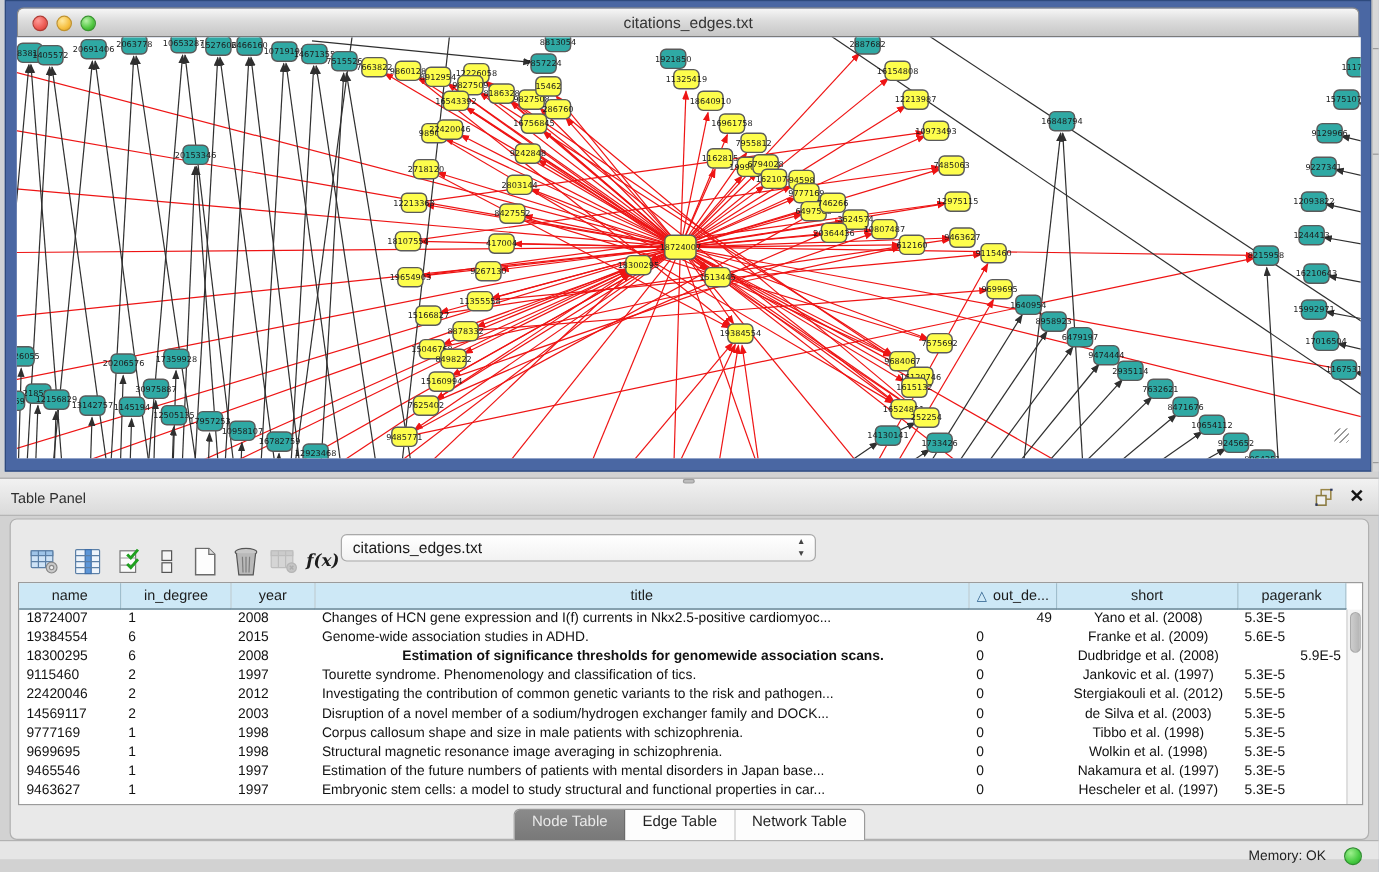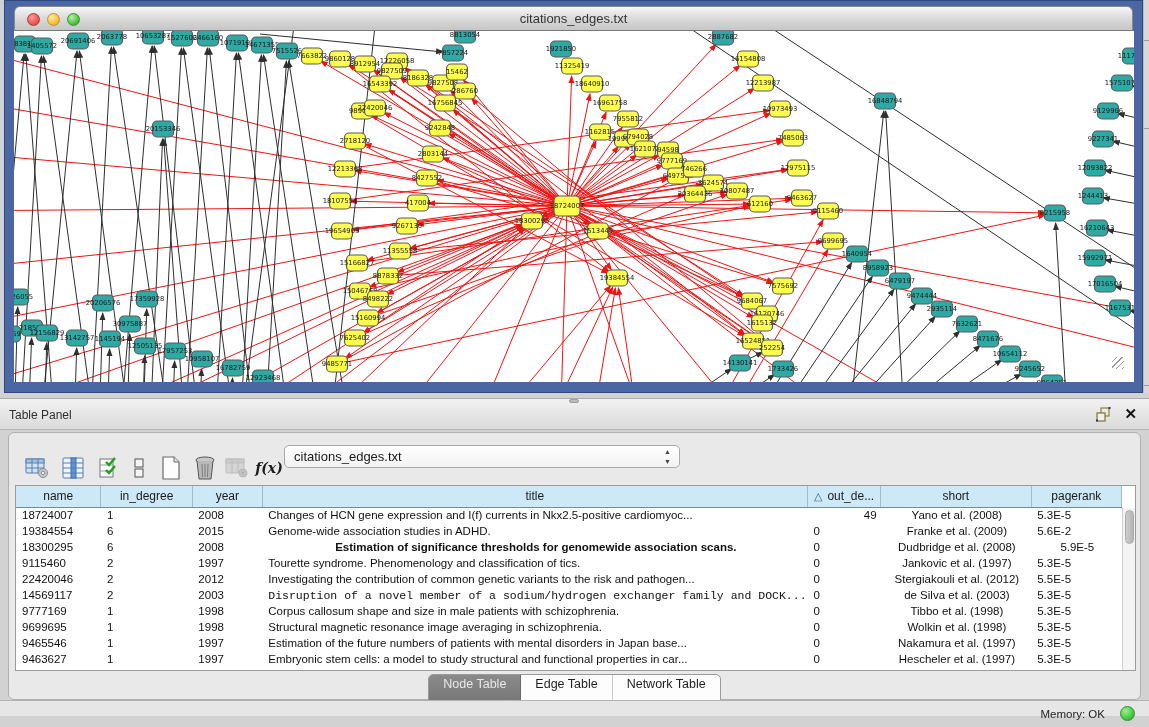--- a/index.html
+++ b/index.html
@@ -890,30 +890,30 @@
               <td style="text-align: center;">Yano et al. (2008)</td>
               <td style="text-align: left;">5.3E-5</td>
             </tr>
             <tr>
               <td style="text-align: left;">19384554</td>
               <td style="text-align: left;">6</td>
               <td style="text-align: left;">2015</td>
               <td style="text-align: left;">Genome-wide association studies in ADHD.</td>
               <td style="text-align: left;">0</td>
               <td style="text-align: center;">Franke et al. (2009)</td>
-              <td style="text-align: left;">5.6E-2</td>
+              <td style="text-align: left;">5.6E-5</td>
             </tr>
             <tr>
               <td style="text-align: left;">18300295</td>
               <td style="text-align: left;">6</td>
               <td style="text-align: left;">2008</td>
               <td style="text-align: center; font-weight: bold;">Estimation of significance thresholds for genomewide association scans.</td>
               <td style="text-align: left;">0</td>
               <td style="text-align: center;">Dudbridge et al. (2008)</td>
-              <td style="text-align: center;">5.9E-5</td>
+              <td style="text-align: right;">5.9E-5</td>
             </tr>
             <tr>
               <td style="text-align: left;">9115460</td>
               <td style="text-align: left;">2</td>
               <td style="text-align: left;">1997</td>
               <td style="text-align: left;">Tourette syndrome. Phenomenology and classification of tics.</td>
               <td style="text-align: left;">0</td>
               <td style="text-align: center;">Jankovic et al. (1997)</td>
               <td style="text-align: left;">5.3E-5</td>
             </tr>
@@ -923,21 +923,21 @@
               <td style="text-align: left;">2012</td>
               <td style="text-align: left;">Investigating the contribution of common genetic variants to the risk and pathogen...</td>
               <td style="text-align: left;">0</td>
               <td style="text-align: center;">Stergiakouli et al. (2012)</td>
               <td style="text-align: left;">5.5E-5</td>
             </tr>
             <tr>
               <td style="text-align: left;">14569117</td>
               <td style="text-align: left;">2</td>
               <td style="text-align: left;">2003</td>
-              <td style="text-align: center; font-family: Liberation Mono, monospace;">Disruption of a novel member of a sodium/hydrogen exchanger family and DOCK...</td>
+              <td style="text-align: left;">Disruption of a novel member of a sodium/hydrogen exchanger family and DOCK...</td>
               <td style="text-align: left;">0</td>
               <td style="text-align: center;">de Silva et al. (2003)</td>
               <td style="text-align: left;">5.3E-5</td>
             </tr>
             <tr>
               <td style="text-align: left;">9777169</td>
               <td style="text-align: left;">1</td>
               <td style="text-align: left;">1998</td>
               <td style="text-align: left;">Corpus callosum shape and size in male patients with schizophrenia.</td>
               <td style="text-align: left;">0</td>

